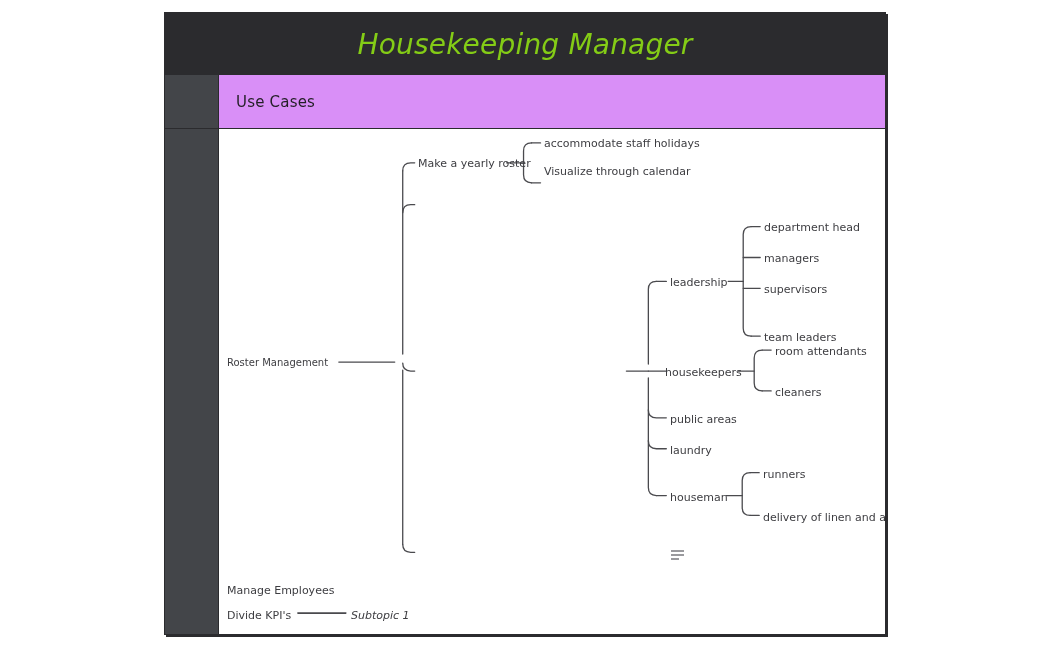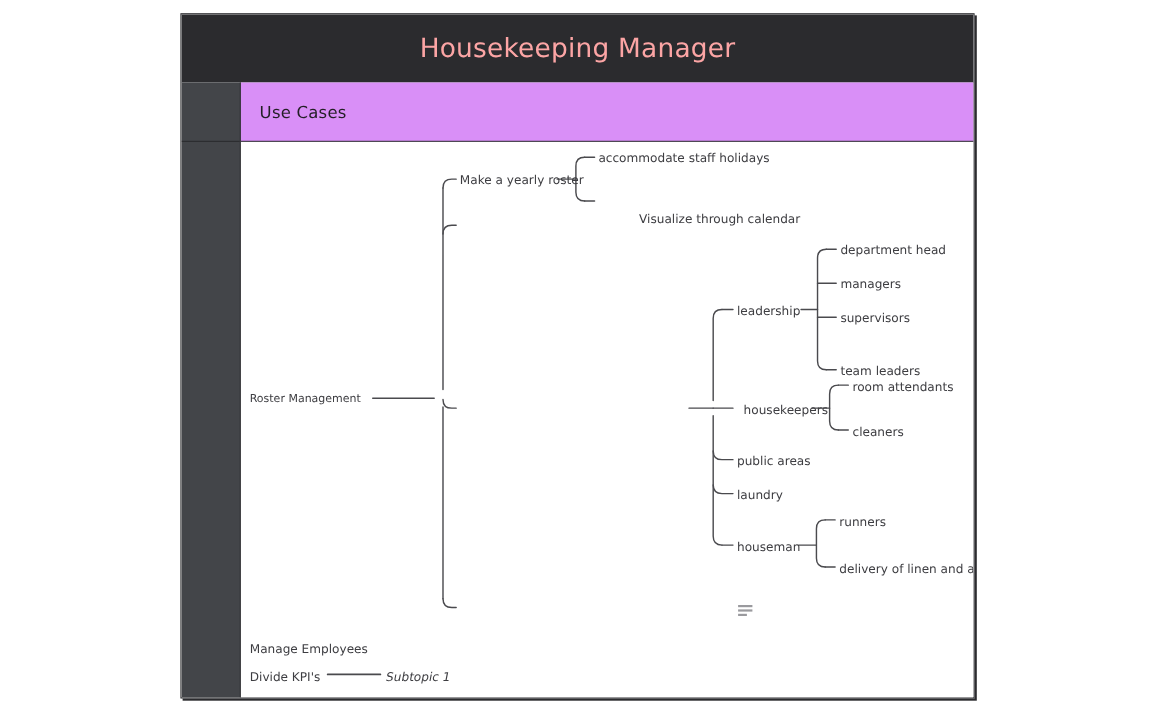--- a/index.html
+++ b/index.html
@@ -39,25 +39,26 @@
     top: 0;
     width: 100%;
     height: 62px;
     background: #2b2b2e;
     display: flex;
     align-items: center;
     justify-content: center;
     box-sizing: border-box;
   }
   .title-bar-text {
-    color: #fca5a5;
-    font-size: 24px;
+    color: #84cc16;
+    font-size: 28px;
     letter-spacing: 0.2px;
     font-weight: 500;
     font-family: "DejaVu Sans", "Liberation Sans", sans-serif;
+    font-style: italic;
   }
 
   .body-row {
     position: absolute;
     left: 0;
     top: 62px;
     right: 0;
     bottom: 0;
     display: flex;
   }
@@ -224,24 +225,24 @@
 
           <div class="node-label" style="left:199px; top:28px;">Make a yearly roster</div>
 
           <div class="notes-icon" style="left:452px; top:421px;">
             <i></i>
               <i></i>
               <i></i>
           </div>
 
           <div class="node-label" style="left:325px; top:8px;">accommodate staff holidays</div>
-          <div class="node-label" style="left:325px; top:64px;margin-left:37px;">Visualize through calendar</div>
+          <div class="node-label" style="left:325px; top:36px;">Visualize through calendar</div>
 
           <div class="node-label" style="left:451px; top:147px;">leadership</div>
-          <div class="node-label" style="left:457px; top:237px;">housekeepers</div>
+          <div class="node-label" style="left:446px; top:237px;">housekeepers</div>
           <div class="node-label" style="left:451px; top:284px;">public areas</div>
           <div class="node-label" style="left:451px; top:315px;">laundry</div>
           <div class="node-label" style="left:451px; top:362px;">houseman</div>
 
           <div class="node-label" style="left:545px; top:92px;">department head</div>
           <div class="node-label" style="left:545px; top:123px;">managers</div>
           <div class="node-label" style="left:545px; top:154px;">supervisors</div>
           <div class="node-label" style="left:545px; top:202px;">team leaders</div>
 
           <div class="node-label" style="left:556px; top:216px;">room attendants</div>

